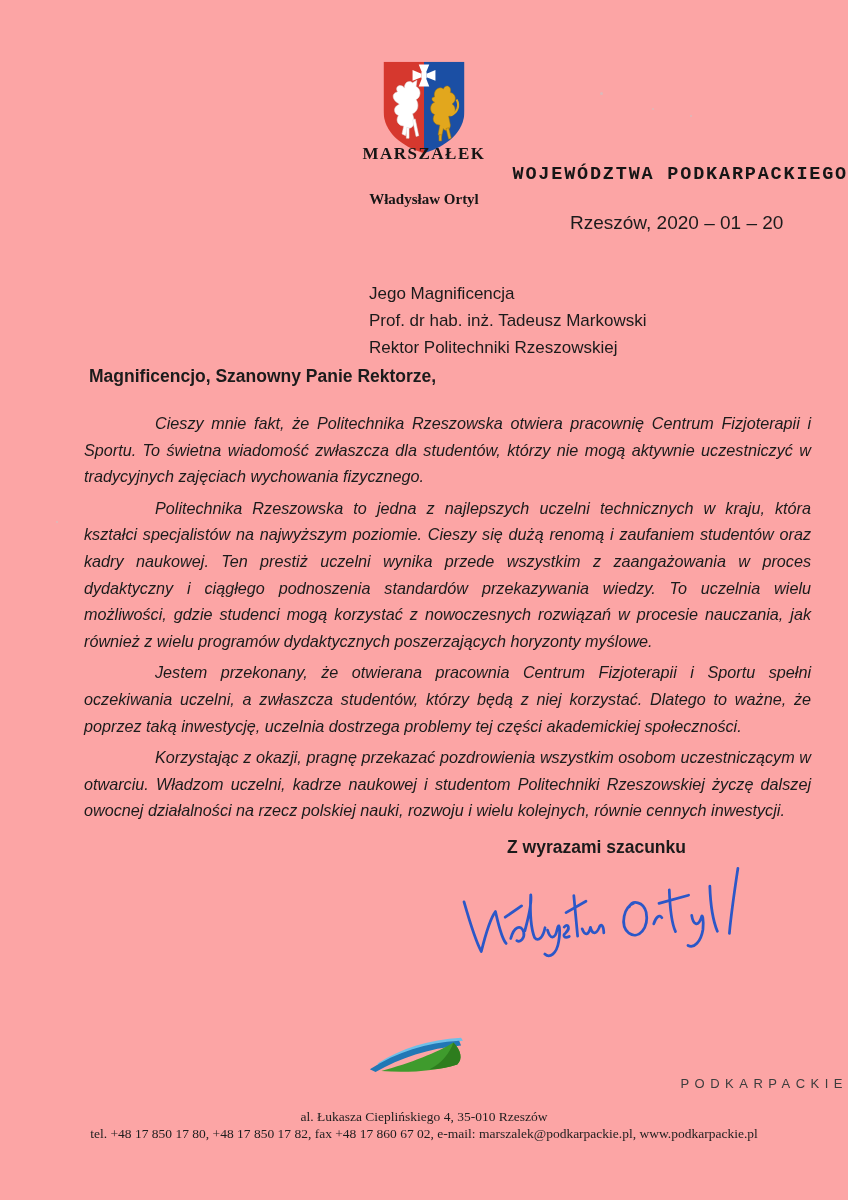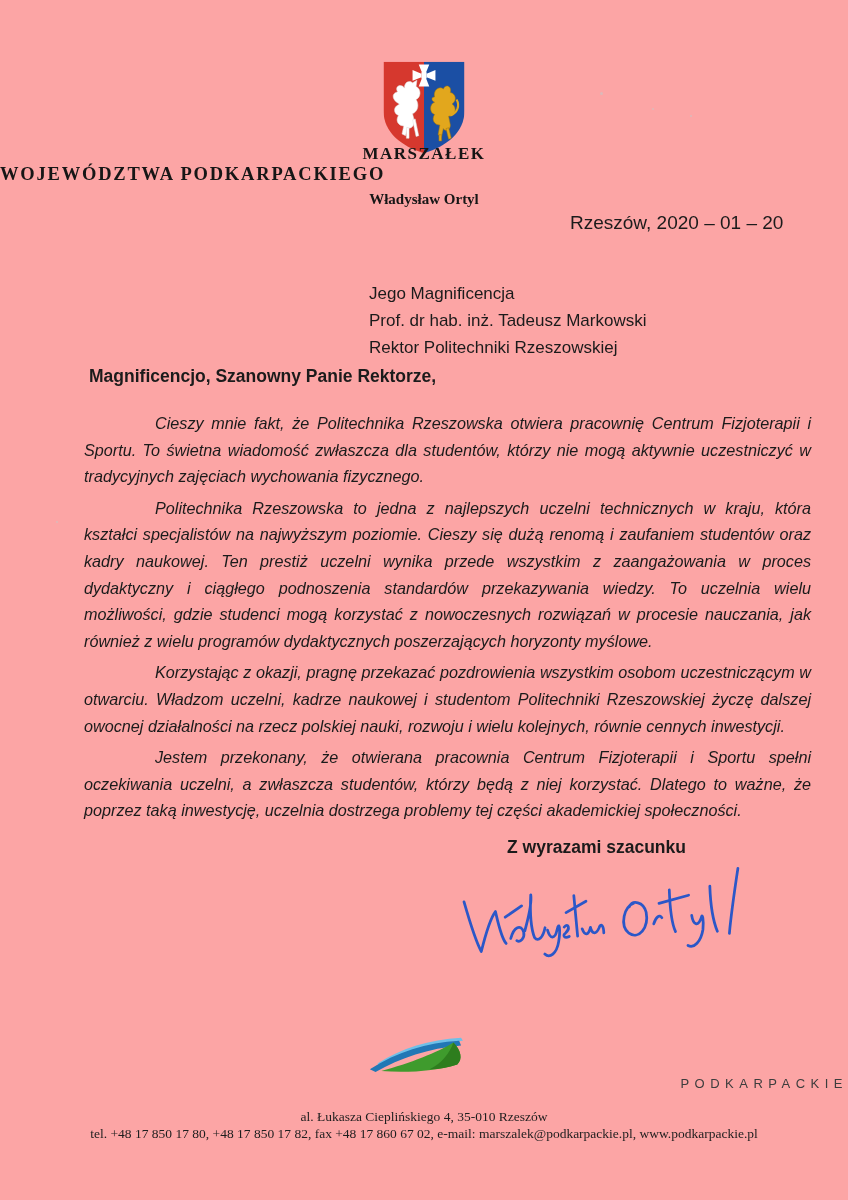--- a/index.html
+++ b/index.html
@@ -10,22 +10,22 @@
     background:#fca5a5;
     font-family:"Liberation Sans", sans-serif;
     color:#1b1b1b;
     overflow:hidden;
   }
   
   .coa{position:absolute;top:60px;left:50%;transform:translateX(-50%);}
   .office1{position:absolute;top:144px;left:0;width:100%;text-align:center;
     font-family:"Liberation Serif",serif;font-weight:bold;font-size:17px;
     letter-spacing:1.5px;color:#161616;}
-  .office2{position:absolute;top:164px;left:0;width:100%;text-align:left;
-    font-family:Liberation Serif, serif;font-weight:bold;font-size:18.5px;
+  .office2{position:absolute;top:164px;left:0;width:100%;text-align:right;
+    font-family:Liberation Mono, monospace;font-weight:bold;font-size:18.5px;
     letter-spacing:1.8px;color:#161616;}
   .person{position:absolute;top:191px;left:0;width:100%;text-align:center;
     font-family:"Liberation Serif",serif;font-weight:bold;font-size:15px;color:#161616;}
   
   .dateline{position:absolute;top:212px;left:570px;font-size:19px;}
   .recipient{position:absolute;top:280px;left:357px;font-size:17px;
     font-weight:normal;line-height:27px;margin-left:12px;}
   
   .salutation{position:absolute;top:366px;left:89px;font-size:17.5px;font-weight:bold;}
   .body-text{position:absolute;top:410px;left:84px;width:727px;
@@ -91,22 +91,22 @@
     <div>Jego Magnificencja</div>
     <div>Prof. dr hab. inż. Tadeusz Markowski</div>
     <div>Rektor Politechniki Rzeszowskiej</div>
   </div>
 
   <div class="salutation">Magnificencjo, Szanowny Panie Rektorze,</div>
 
   <div class="body-text">
     <p>Cieszy mnie fakt, że Politechnika Rzeszowska otwiera pracownię Centrum Fizjoterapii i Sportu. To świetna wiadomość zwłaszcza dla studentów, którzy nie mogą aktywnie uczestniczyć w tradycyjnych zajęciach wychowania fizycznego.</p>
     <p>Politechnika Rzeszowska to jedna z najlepszych uczelni technicznych w kraju, która kształci specjalistów na najwyższym poziomie. Cieszy się dużą renomą i zaufaniem studentów oraz kadry naukowej. Ten prestiż uczelni wynika przede wszystkim z zaangażowania w proces dydaktyczny i ciągłego podnoszenia standardów przekazywania wiedzy. To uczelnia wielu możliwości, gdzie studenci mogą korzystać z nowoczesnych rozwiązań w procesie nauczania, jak również z wielu programów dydaktycznych poszerzających horyzonty myślowe.</p>
+    <p>Jestem przekonany, że otwierana pracownia Centrum Fizjoterapii i Sportu spełni oczekiwania uczelni, a zwłaszcza studentów, którzy będą z niej korzystać. Dlatego to ważne, że poprzez taką inwestycję, uczelnia dostrzega problemy tej części akademickiej społeczności.</p>
     <p>Korzystając z okazji, pragnę przekazać pozdrowienia wszystkim osobom uczestniczącym w otwarciu. Władzom uczelni, kadrze naukowej i studentom Politechniki Rzeszowskiej życzę dalszej owocnej działalności na rzecz polskiej nauki, rozwoju i wielu kolejnych, równie cennych inwestycji.</p>
-    <p>Jestem przekonany, że otwierana pracownia Centrum Fizjoterapii i Sportu spełni oczekiwania uczelni, a zwłaszcza studentów, którzy będą z niej korzystać. Dlatego to ważne, że poprzez taką inwestycję, uczelnia dostrzega problemy tej części akademickiej społeczności.</p>
   </div>
 
   <div class="closing">Z wyrazami szacunku</div>
 
   <svg class="signature" width="300" height="98" viewBox="0 0 250 82" role="img" aria-label="Władysław Ortyl">
     <g fill="none" stroke-width="2.3" stroke-linecap="round" stroke-linejoin="round" stroke="#2b57c8">
 
       <path d="M10,26 C14,42 19,60 23,68 C27,54 31,41 36,35 C38,45 40,57 44,62"></path>
 
       <path d="M48,58 C51,48 57,46 59,53 C60,58 56,62 53,60"></path>

